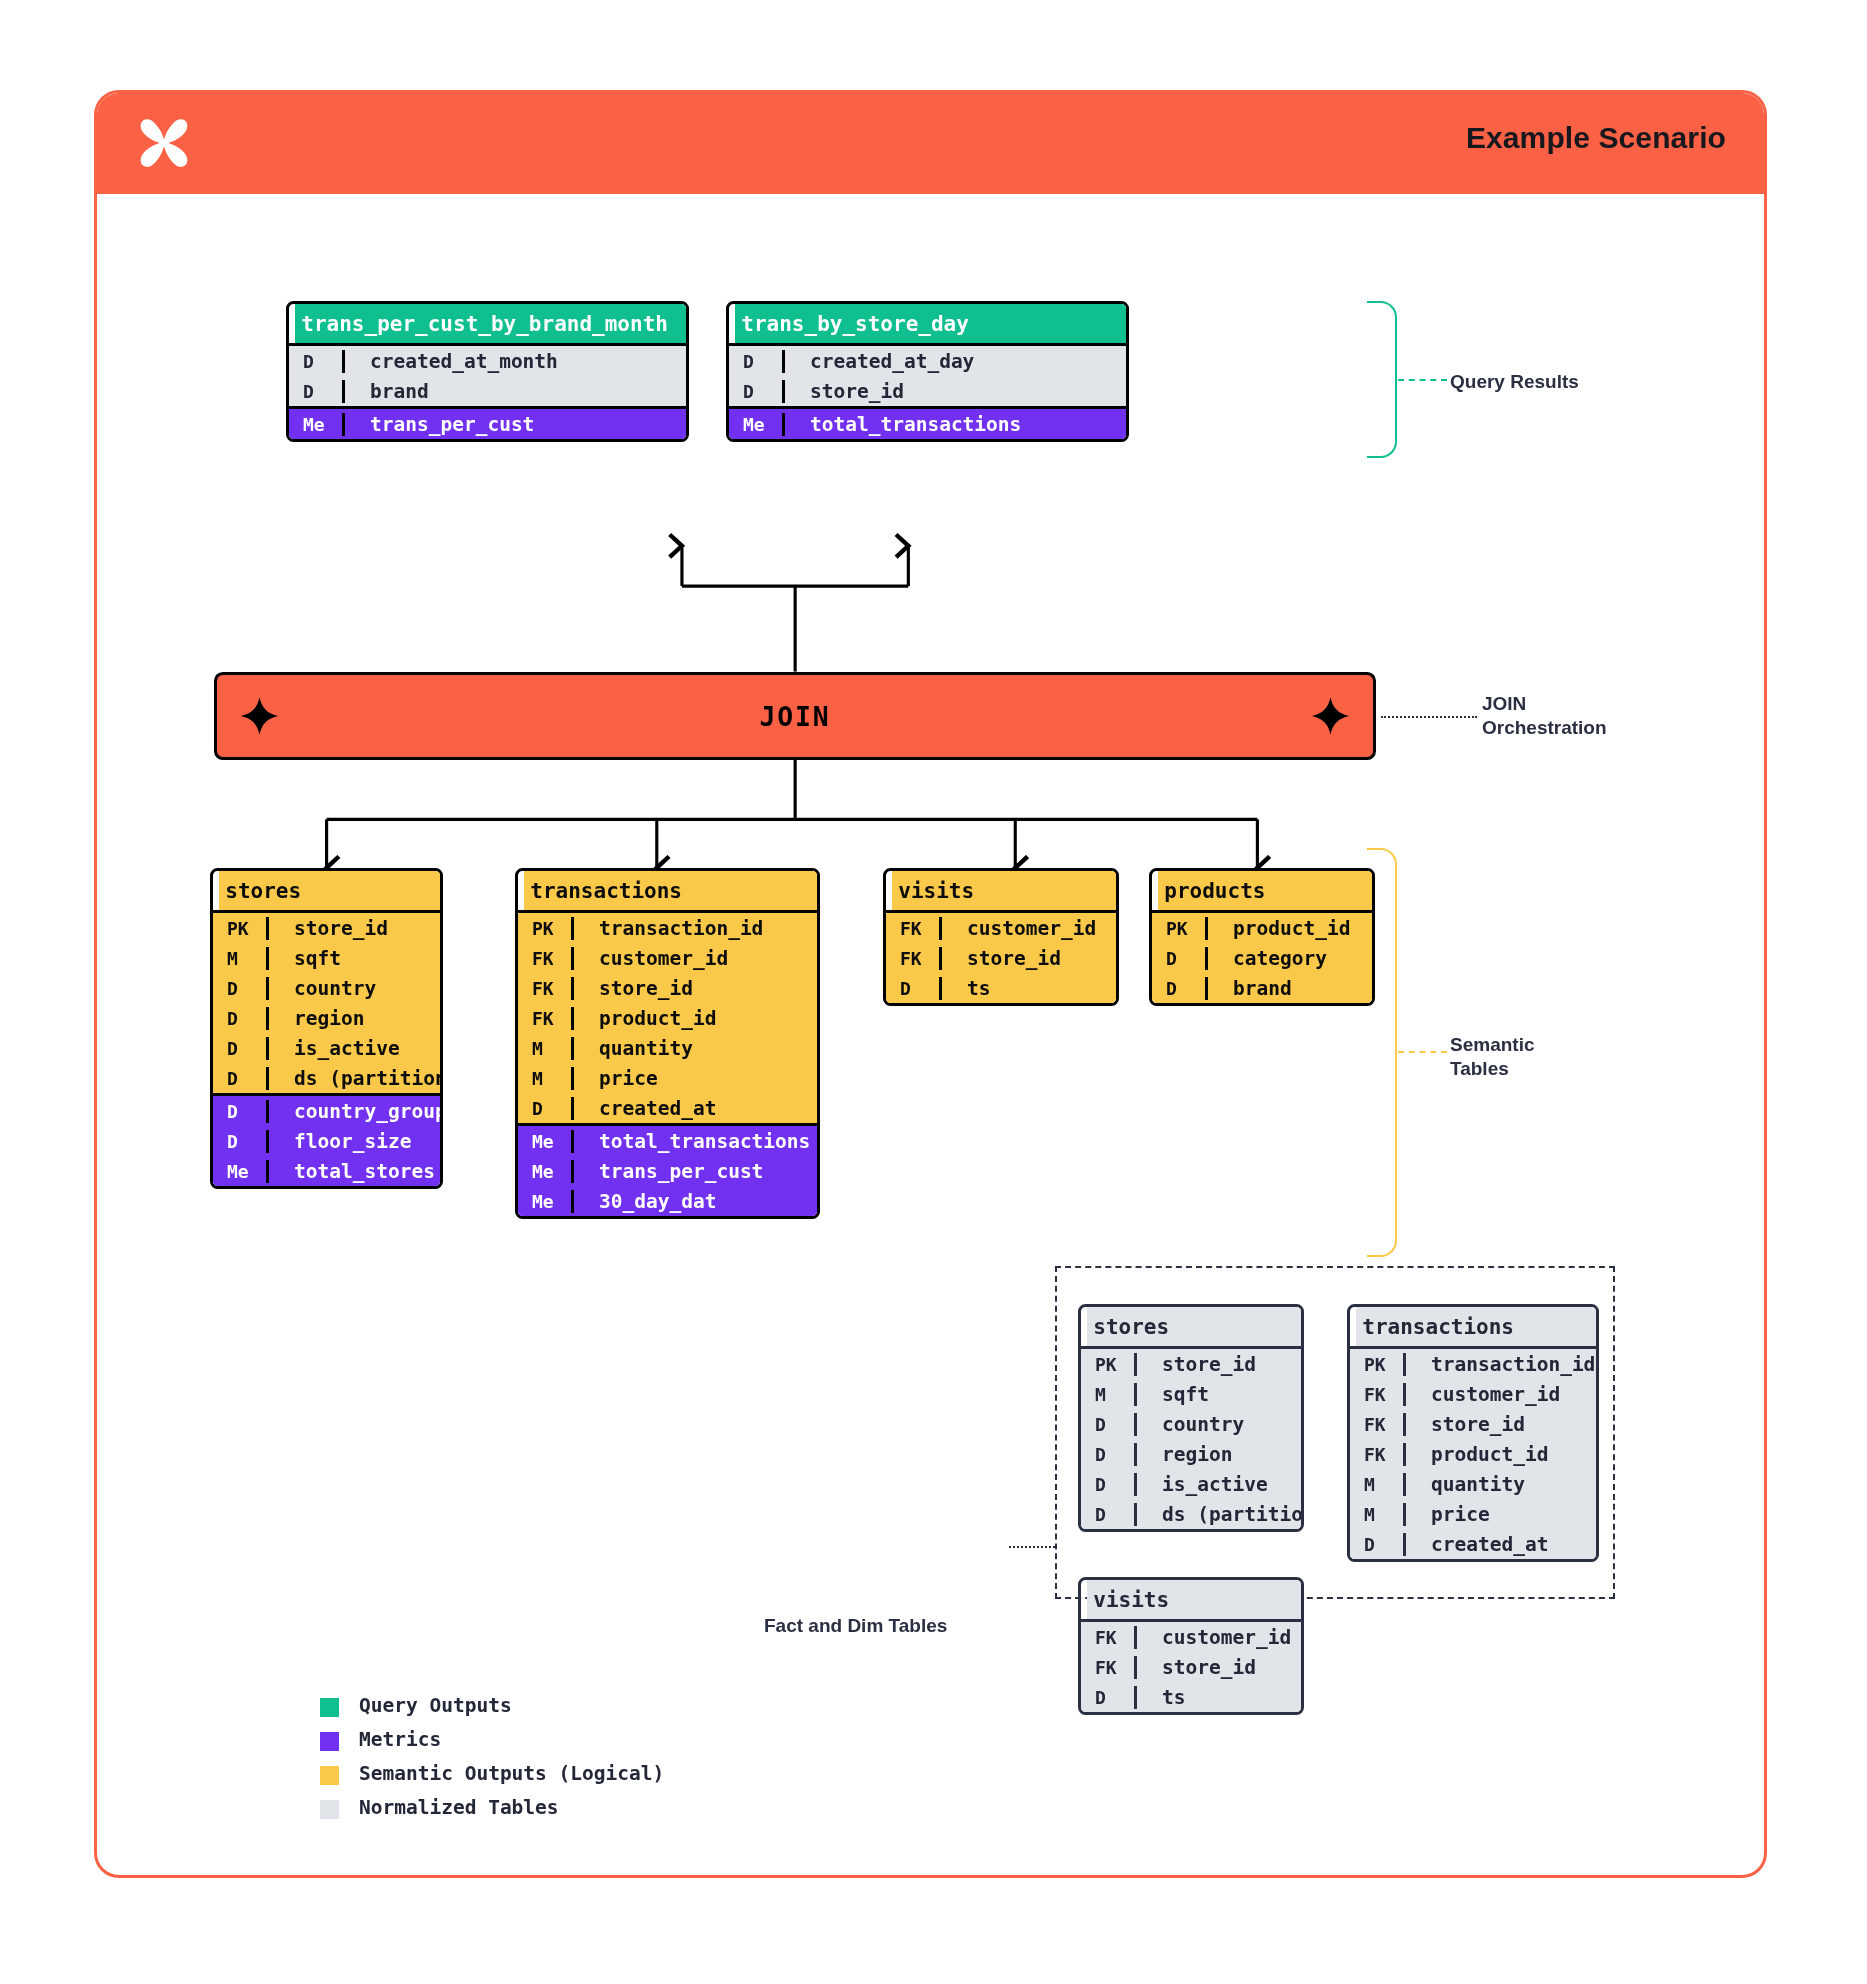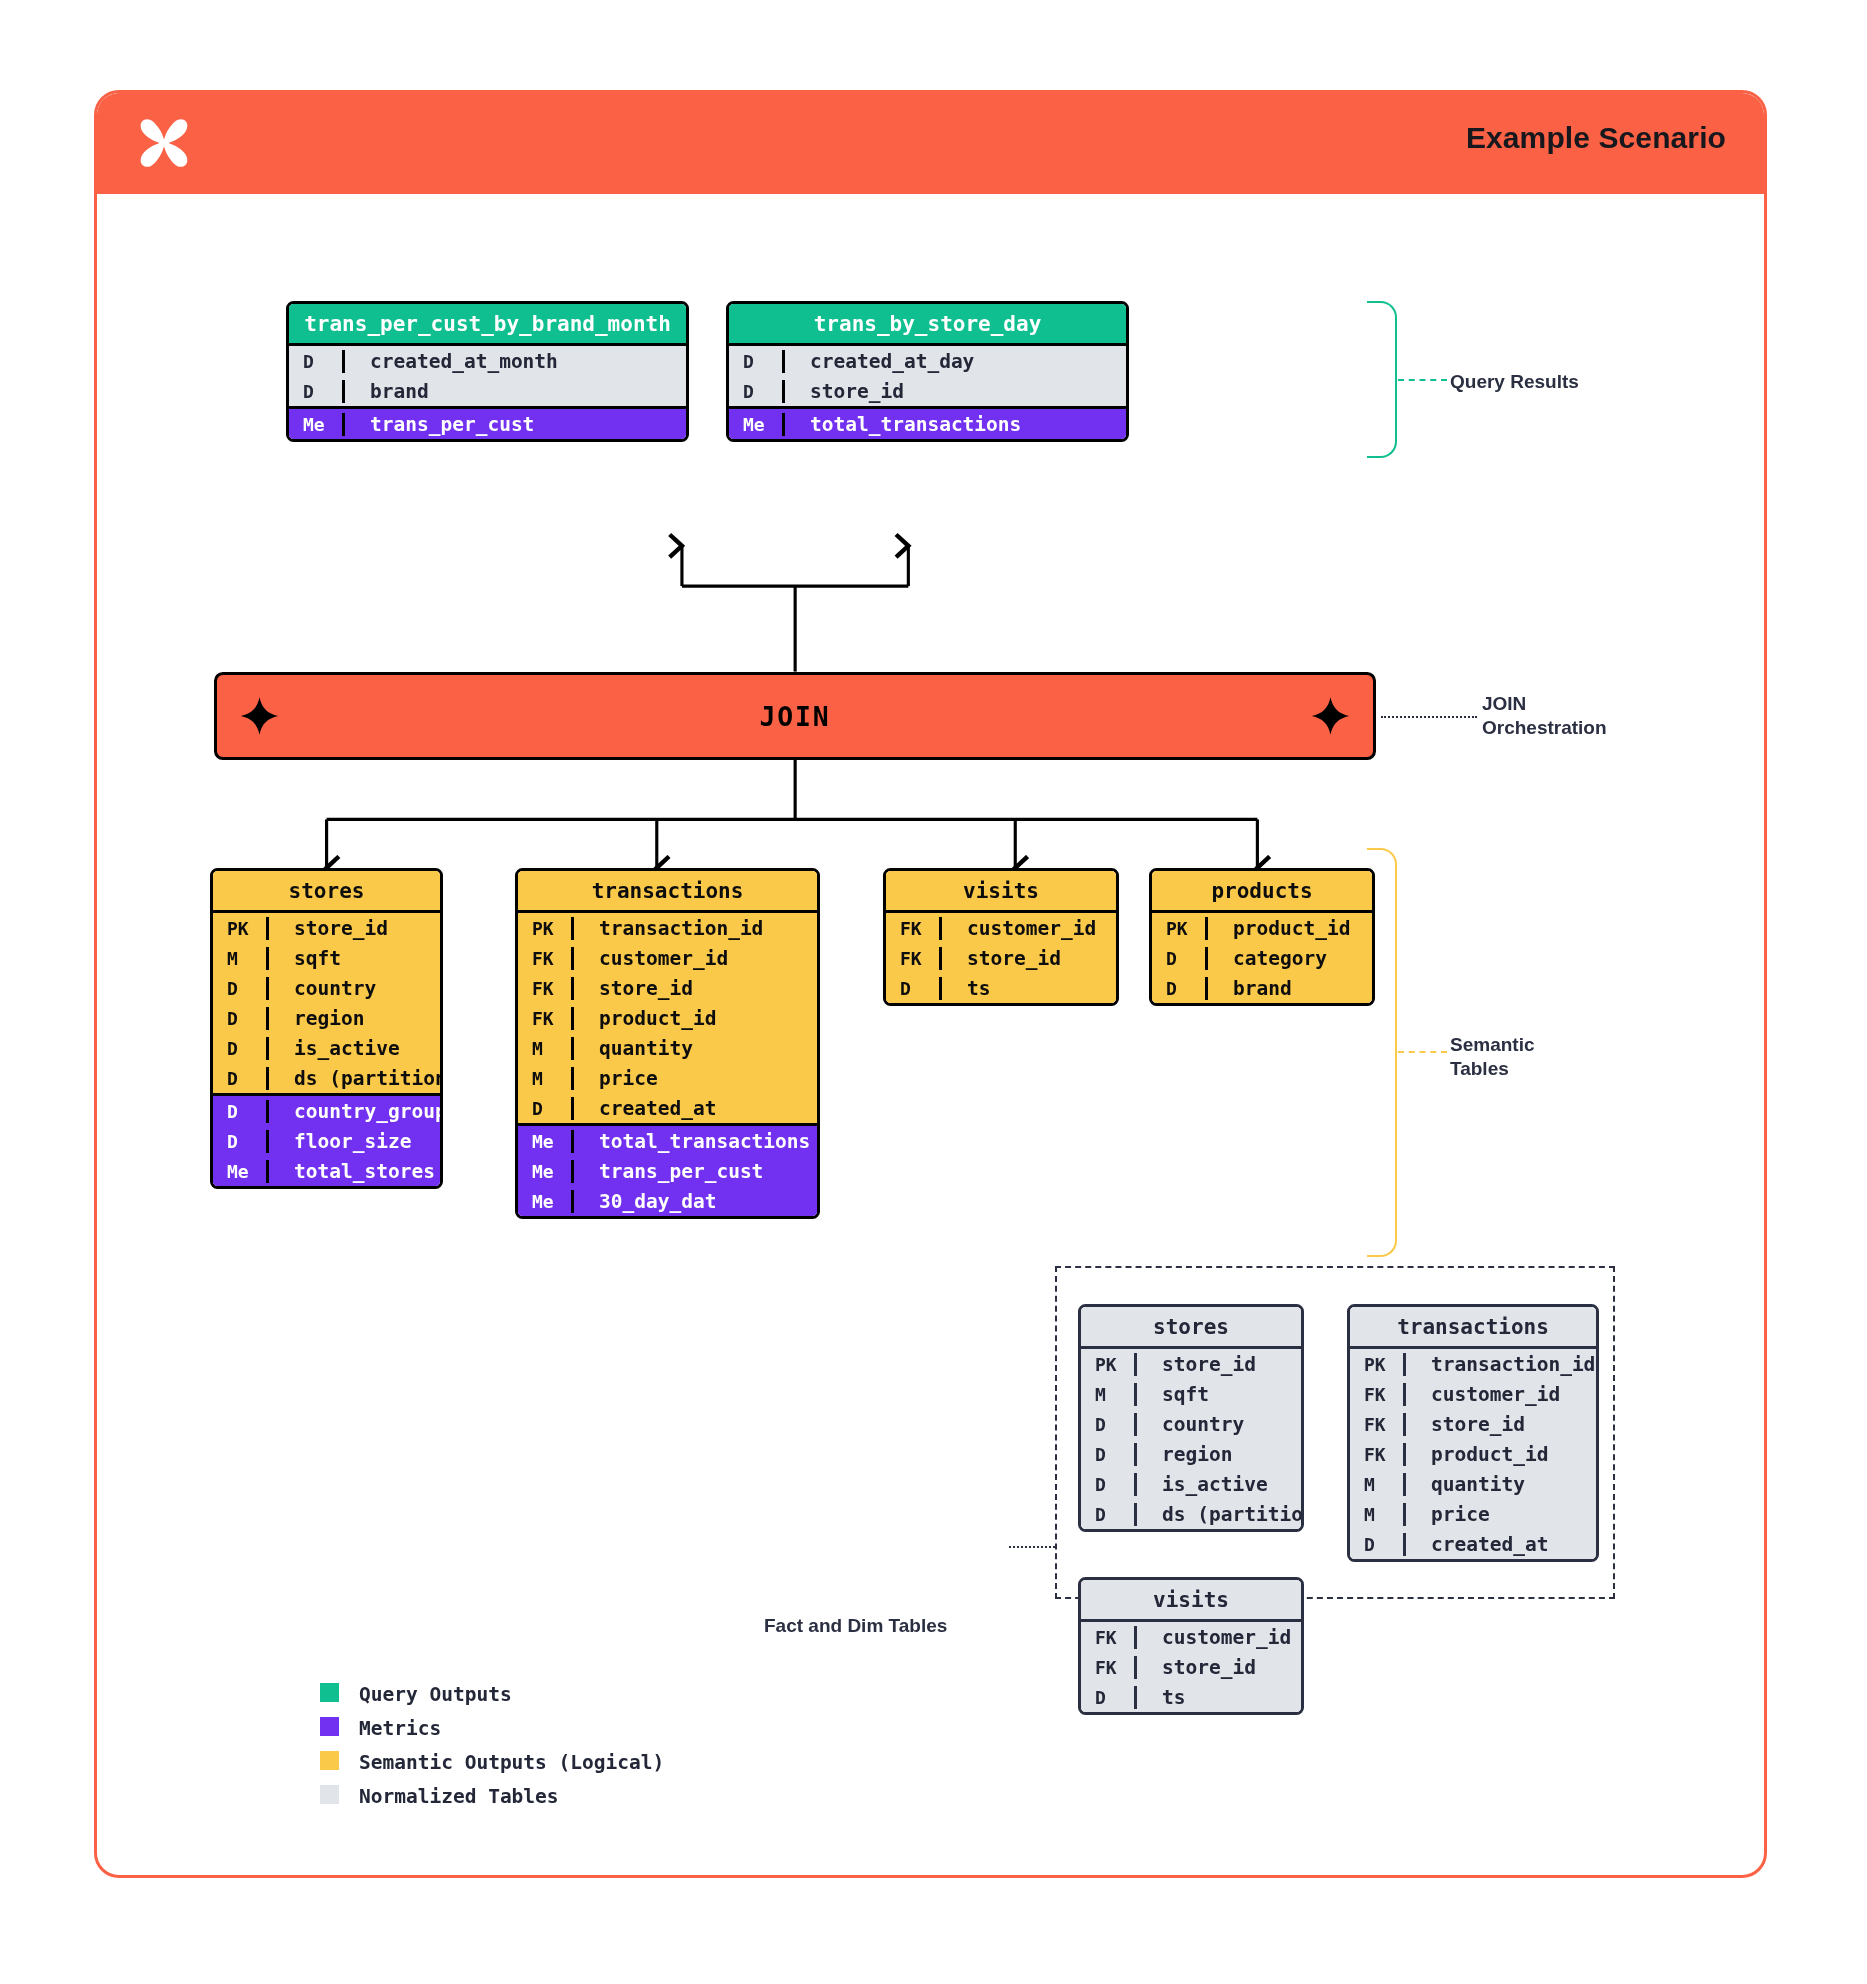--- a/index.html
+++ b/index.html
@@ -32,24 +32,25 @@
   
   .tbl{
     position:absolute;
     border:3.1px solid #000;
     border-radius:7.5px;
     box-sizing:border-box;
     overflow:hidden;
     font-family:"DejaVu Sans Mono", monospace;
   }
   .tbl .thead{
-    text-align:center;font-weight:700;
+    text-align:left;font-weight:700;
     padding:7.5px 6.3px 7.5px;
     font-size:21px;
     line-height:1.15;
+    margin-left:6px;
   }
   .tbl .rows{border-top:3.1px solid #000;}
   .tbl .row{display:flex;align-items:center;}
   .tbl .rkey{
     width:53px;flex:0 0 53px;
     text-align:left;padding-left:14px;box-sizing:border-box;
     font-size:18px;font-weight:700;
   }
   .tbl .rval{
     flex:1;padding-left:25px;
@@ -109,21 +110,21 @@
 
   
   .dotgroup{
     position:absolute;
     border:2.5px dashed #2B2F42;
     box-sizing:border-box;
   }
 
   
   .legend{position:absolute;left:223px;top:1590px;}
-  .legend-row{display:flex;align-items:flex-start;height:34px;}
+  .legend-row{display:flex;align-items:flex-end;height:34px;}
   .legend-sw{width:19px;height:19px;flex:0 0 19px;margin-right:20px;}
   .legend-txt{
     font-family:"DejaVu Sans Mono", monospace;
     font-size:19.5px;font-weight:700;color:#232738;white-space:pre;
   }
 
   
   .conn{position:absolute;left:0;top:0;width:1673px;height:1788px;pointer-events:none;}
 </style>
 </head>

